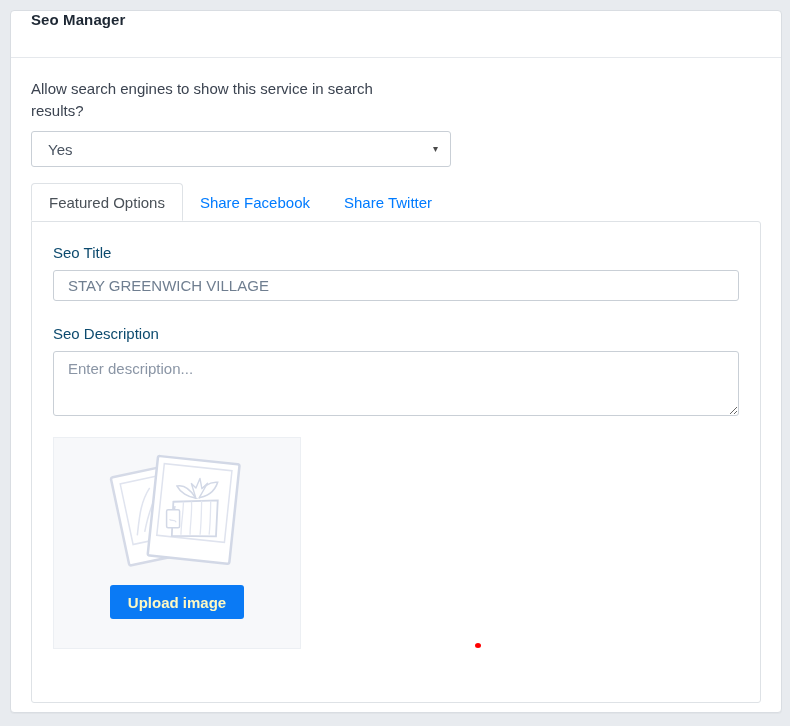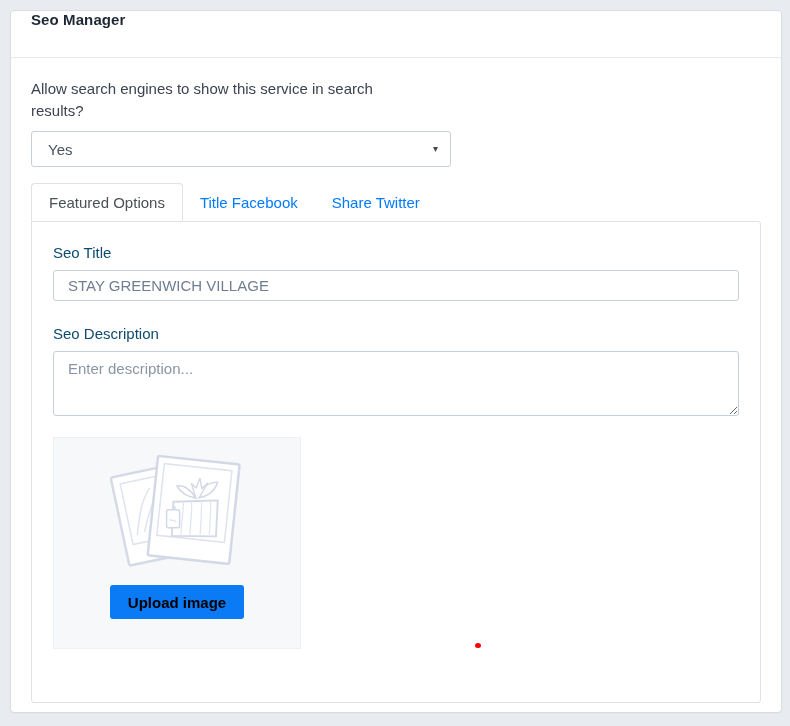--- a/index.html
+++ b/index.html
@@ -122,21 +122,21 @@
     display: flex;
     flex-direction: column;
     align-items: center;
   }
   .illustration { margin-top: 10px; }
   .upload-btn {
     margin-top: 2px;
     height: 34px;
     padding: 0 18px;
     background: #0a7af5;
-    color: #000000;
+    color: #fef9c3;
     border: none;
     border-radius: 3px;
     font-family: "Liberation Sans", "DejaVu Sans", sans-serif;
     font-size: 15px;
     font-weight: 600;
     cursor: pointer;
     display: inline-flex;
     align-items: center;
   }
   .red-dot {
@@ -161,21 +161,21 @@
     <div class="select">
       <span>Yes</span>
       <span class="caret">▾</span>
     </div>
 
     <div class="tabs">
       <div class="tab active">
         <span>Featured Options</span>
       </div>
       <div class="tab inactive">
-        <span>Title Facebook</span>
+        <span>Share Facebook</span>
       </div>
       <div class="tab inactive">
         <span>Share Twitter</span>
       </div>
     </div>
 
     <div class="panel">
       <div class="field-label">Seo Title</div>
       <input class="text-input" type="text" value="STAY GREENWICH VILLAGE" style="">
 

